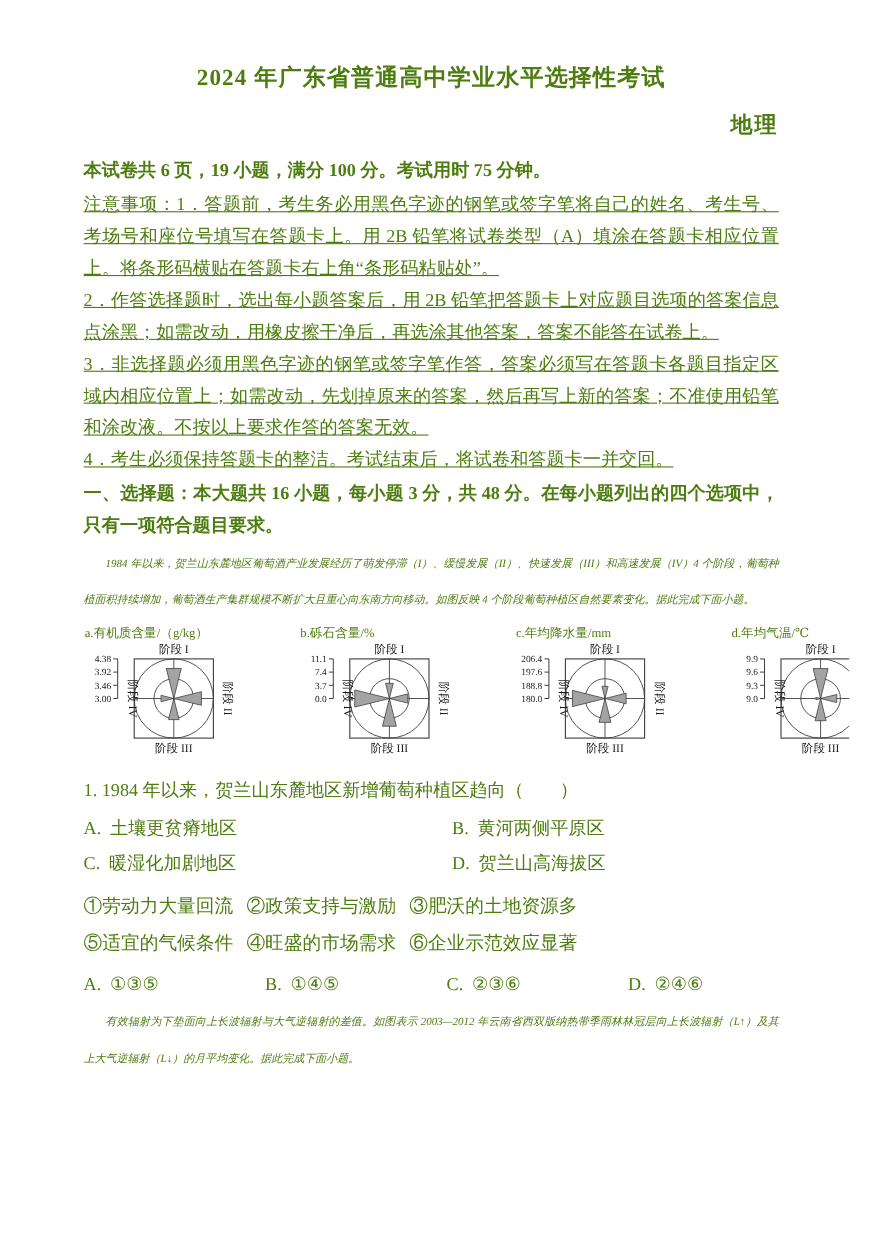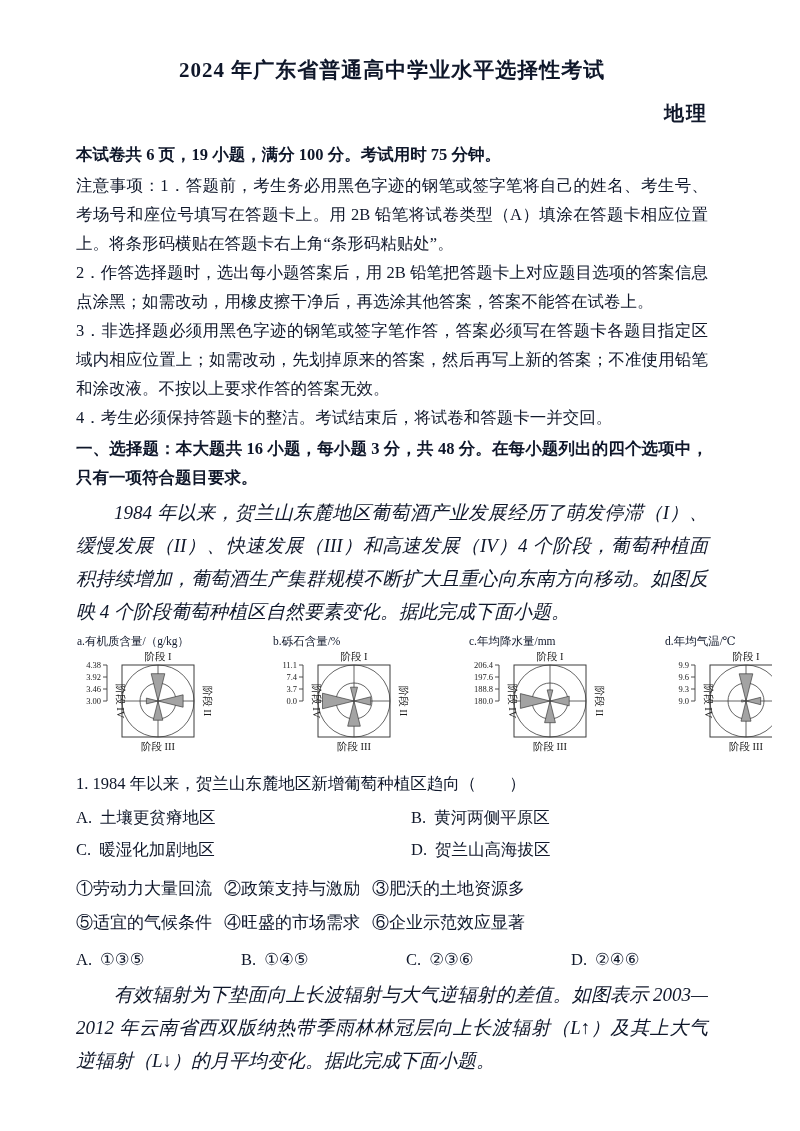--- a/index.html
+++ b/index.html
@@ -4,42 +4,42 @@
 <style>
   html,body{margin:0;padding:0;background:#ffffff;}
   .page{
     position:relative;
     width:744px;height:1131px;
     margin:0 auto;
     background:#fff;
     box-sizing:border-box;
     padding:56px 64px 0 48px;
     font-family:"Liberation Serif","DejaVu Serif",serif;
-    color:#0f172a;
+    color:#4d7c0f;
     overflow:hidden;
   }
   .exam-title{
     text-align:center;font-size:21px;font-weight:bold;
     margin:0 0 16px 0;letter-spacing:1px;
   }
   .subject-title{
     text-align:right;font-size:20px;font-weight:bold;
     margin:0 0 14px 0;letter-spacing:2px;
   }
   .exam-info{
     font-size:16.5px;font-weight:bold;line-height:28px;margin:0 0 2px 0;
   }
   .notice{
-    font-size:16.5px;line-height:29px;margin:0;text-align:justify;
+    font-size:16.5px;line-height:29px;margin:0;text-align:justify;text-decoration:underline;
   }
   .section-heading{
     font-size:16.5px;font-weight:bold;line-height:29px;margin:2px 0 2px 0;text-align:justify;
   }
   .passage{
-    font-size:19px;font-style:italic;line-height:33px;
+    font-size:10px;font-style:italic;line-height:33px;
     margin:4px 0 2px 0;text-indent:2em;text-align:justify;
   }
   .charts-row{
     display:flex;flex-direction:row;align-items:flex-start;
     margin:6px 0 2px 0;
     gap:44px;
   }
   .chart-cell{width:152px;}
   .chart-cell.wide{width:158px;}
   .chart-title{

